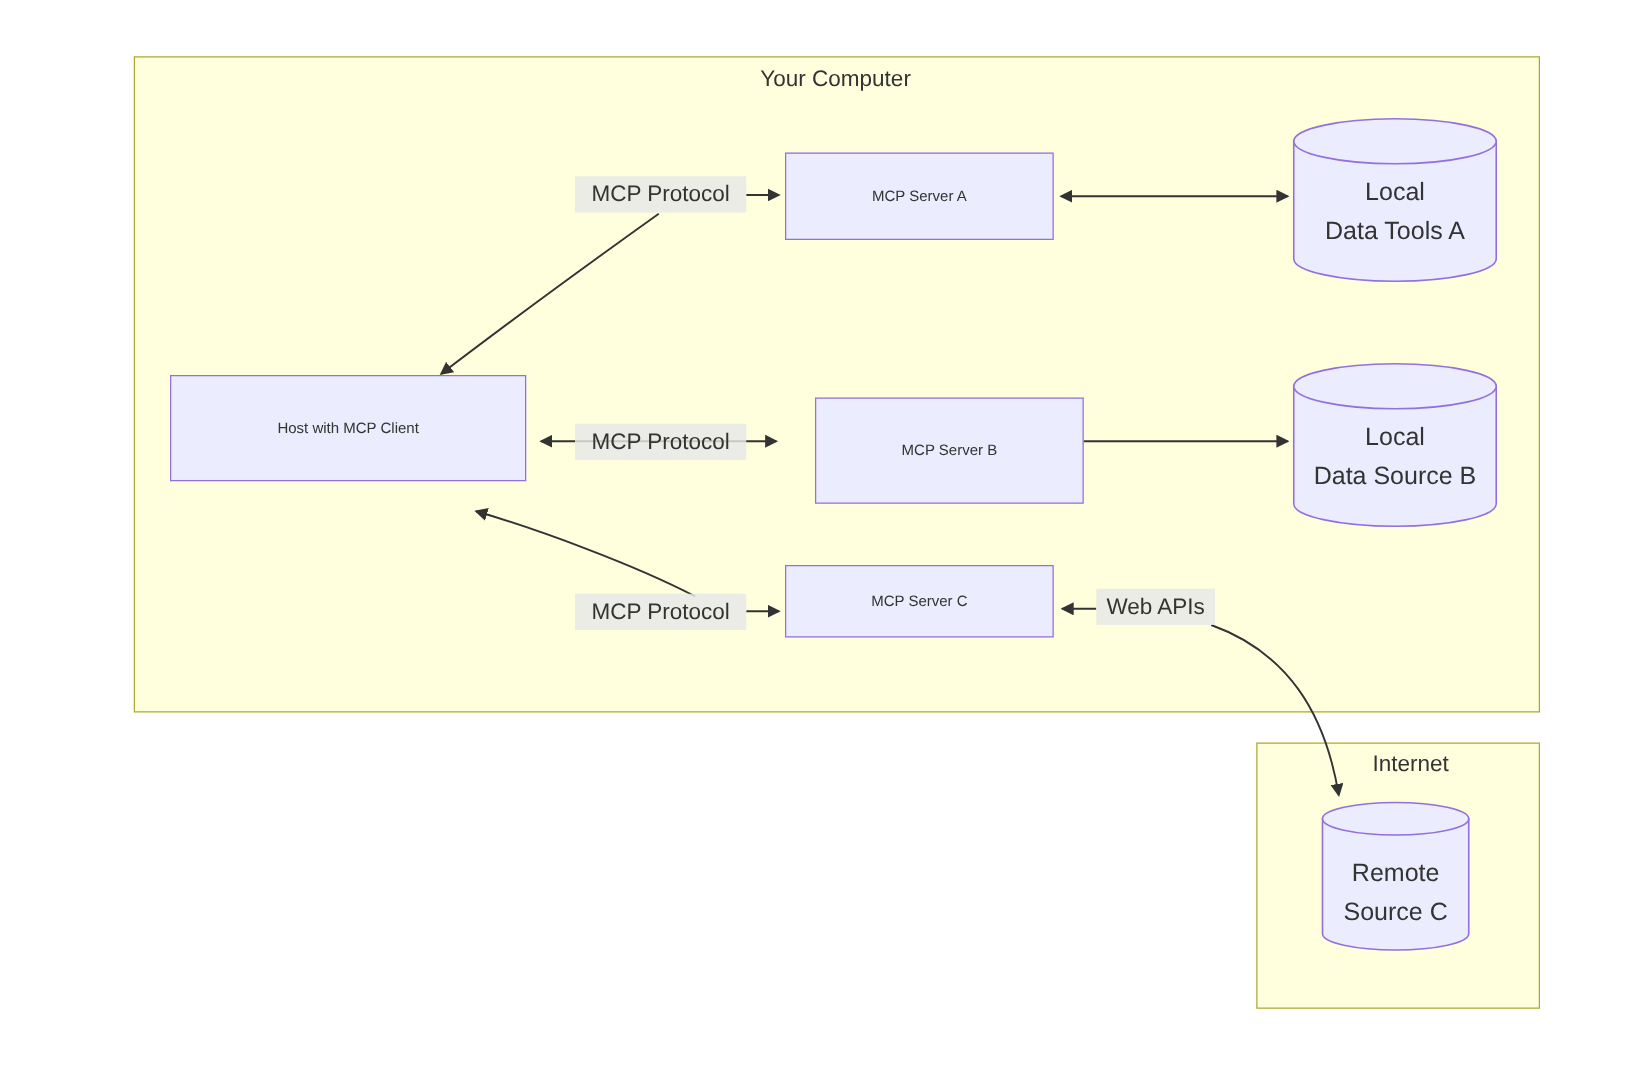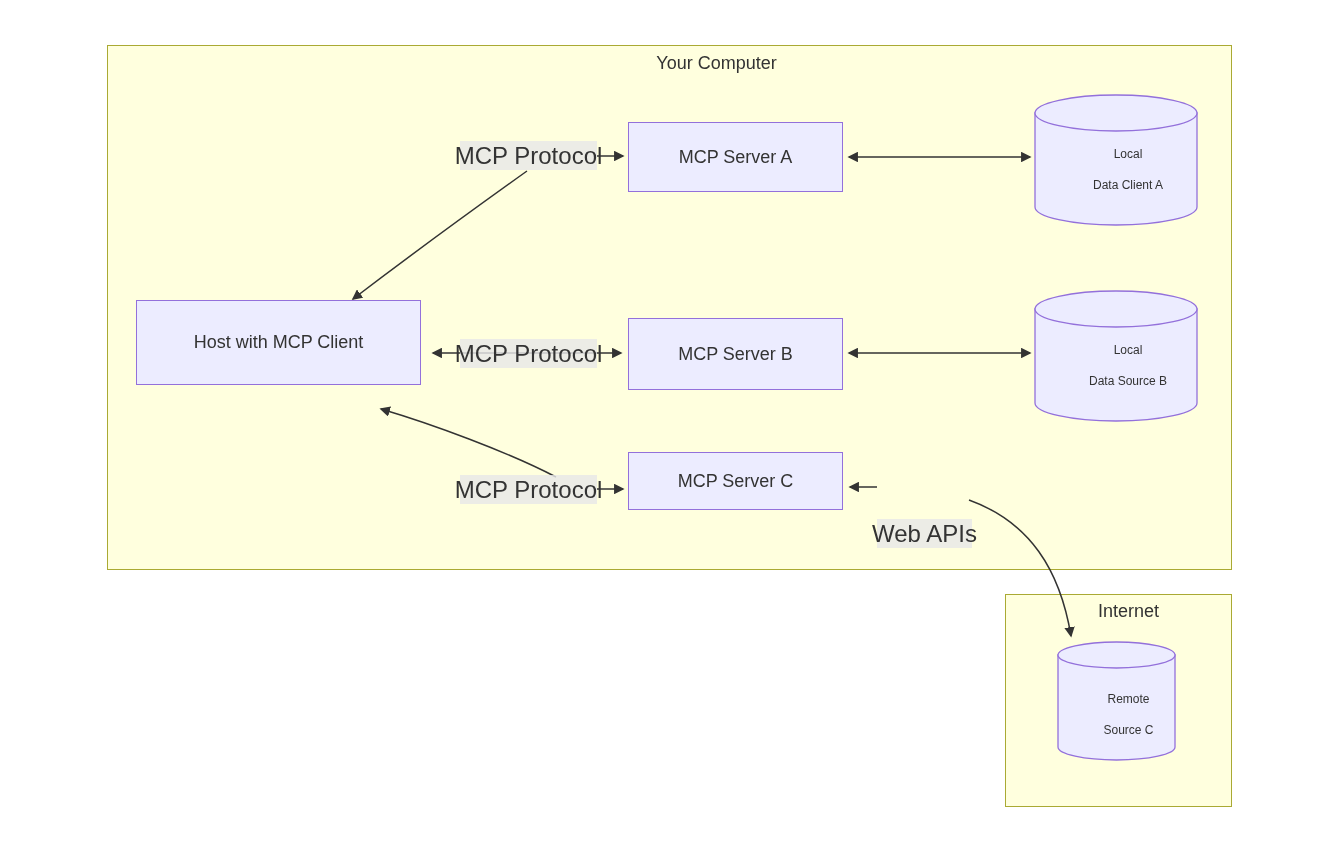--- a/index.html
+++ b/index.html
@@ -12,41 +12,41 @@
     position:absolute; background:#ffffde; border:1px solid #aaaa33;
   }
   .cluster-title {
     position:absolute; text-align:center; font-size:18px; color:#333;
   }
   svg.edges { position:absolute; left:0; top:0; z-index:2; }
   .node {
     position:absolute; z-index:3; box-sizing:border-box;
     background:#ececff; border:1px solid #9370db;
     display:flex; flex-direction:column; align-items:center; justify-content:center;
-    font-size:18px; line-height:31px; color:#333; text-align:center;
+    font-size:12px; line-height:31px; color:#333; text-align:center;
   }
   .cyl-text {
     position:absolute; z-index:3; display:flex; flex-direction:column;
     align-items:center; justify-content:center; text-align:center;
-    font-size:12px; line-height:31px; color:#333;margin-left:12px;
+    font-size:20px; line-height:31px; color:#333;
   }
   .edge-label {
     position:absolute; z-index:4; display:flex; align-items:center; justify-content:center;
-    background:rgba(232,232,232,0.82); font-size:24px; color:#333; white-space:nowrap;
+    background:rgba(232,232,232,0.82); font-size:18px; color:#333; white-space:nowrap;
   }
 </style>
 </head>
 <body>
 
 <div id="canvas">
 
   <div class="cluster" style="left:107px; top:45px; width:1123px; height:523px;"></div>
   <div class="cluster" style="left:1005px; top:594px; width:225px; height:211px;"></div>
 
-  <div class="cluster-title" style="left:107px; top:53px; width:1123px;padding-left:48px;">Your Computer</div>
+  <div class="cluster-title" style="left:107px; top:53px; width:1123px;">Your Computer</div>
   <div class="cluster-title" style="left:1005px; top:601px; width:247px;">Internet</div>
 
   <svg class="edges" width="1318" height="858" viewBox="0 0 1318 858">
     <defs>
       <marker id="arrow" viewBox="0 0 10 10" refX="8.5" refY="5" markerWidth="7" markerHeight="7" orient="auto-start-reverse">
         <path d="M0,0 L10,5 L0,10 z" fill="#333333"></path>
       </marker>
     </defs>
 
     <g>
@@ -81,41 +81,41 @@
   </svg>
 
   <div class="node" style="left:136px; top:300px; width:285px; height:85px;">
     <span>Host with MCP Client</span>
   </div>
 
   <div class="node" style="left:628px; top:122px; width:215px; height:70px;">
     <span>MCP Server A</span>
   </div>
 
-  <div class="node" style="left:628px; top:318px; width:215px; height:72px;">
+  <div class="node" style="left:652px; top:318px; width:215px; height:85px;">
     <span>MCP Server B</span>
   </div>
 
   <div class="node" style="left:628px; top:452px; width:215px; height:58px;">
     <span>MCP Server C</span>
   </div>
 
   <div class="cyl-text" style="left:1035px; top:135px; width:162px; height:70px;">
     <span>Local</span>
-    <span>Data Client A</span>
+    <span>Data Tools A</span>
   </div>
 
   <div class="cyl-text" style="left:1035px; top:331px; width:162px; height:70px;">
     <span>Local</span>
     <span>Data Source B</span>
   </div>
 
   <div class="cyl-text" style="left:1048px; top:680px; width:137px; height:70px;justify-content:center;">
     <span>Remote</span>
     <span>Source C</span>
   </div>
 
   <div class="edge-label" style="left:460px; top:141px; width:137px; height:29px;">MCP Protocol</div>
   <div class="edge-label" style="left:460px; top:339px; width:137px; height:29px;">MCP Protocol</div>
   <div class="edge-label" style="left:460px; top:475px; width:137px; height:29px;">MCP Protocol</div>
-  <div class="edge-label" style="left:877px; top:471px; width:95px; height:29px;margin-top:48px;">Web APIs</div>
+  <div class="edge-label" style="left:877px; top:471px; width:95px; height:29px;">Web APIs</div>
 
 </div>
 
 </body></html>

